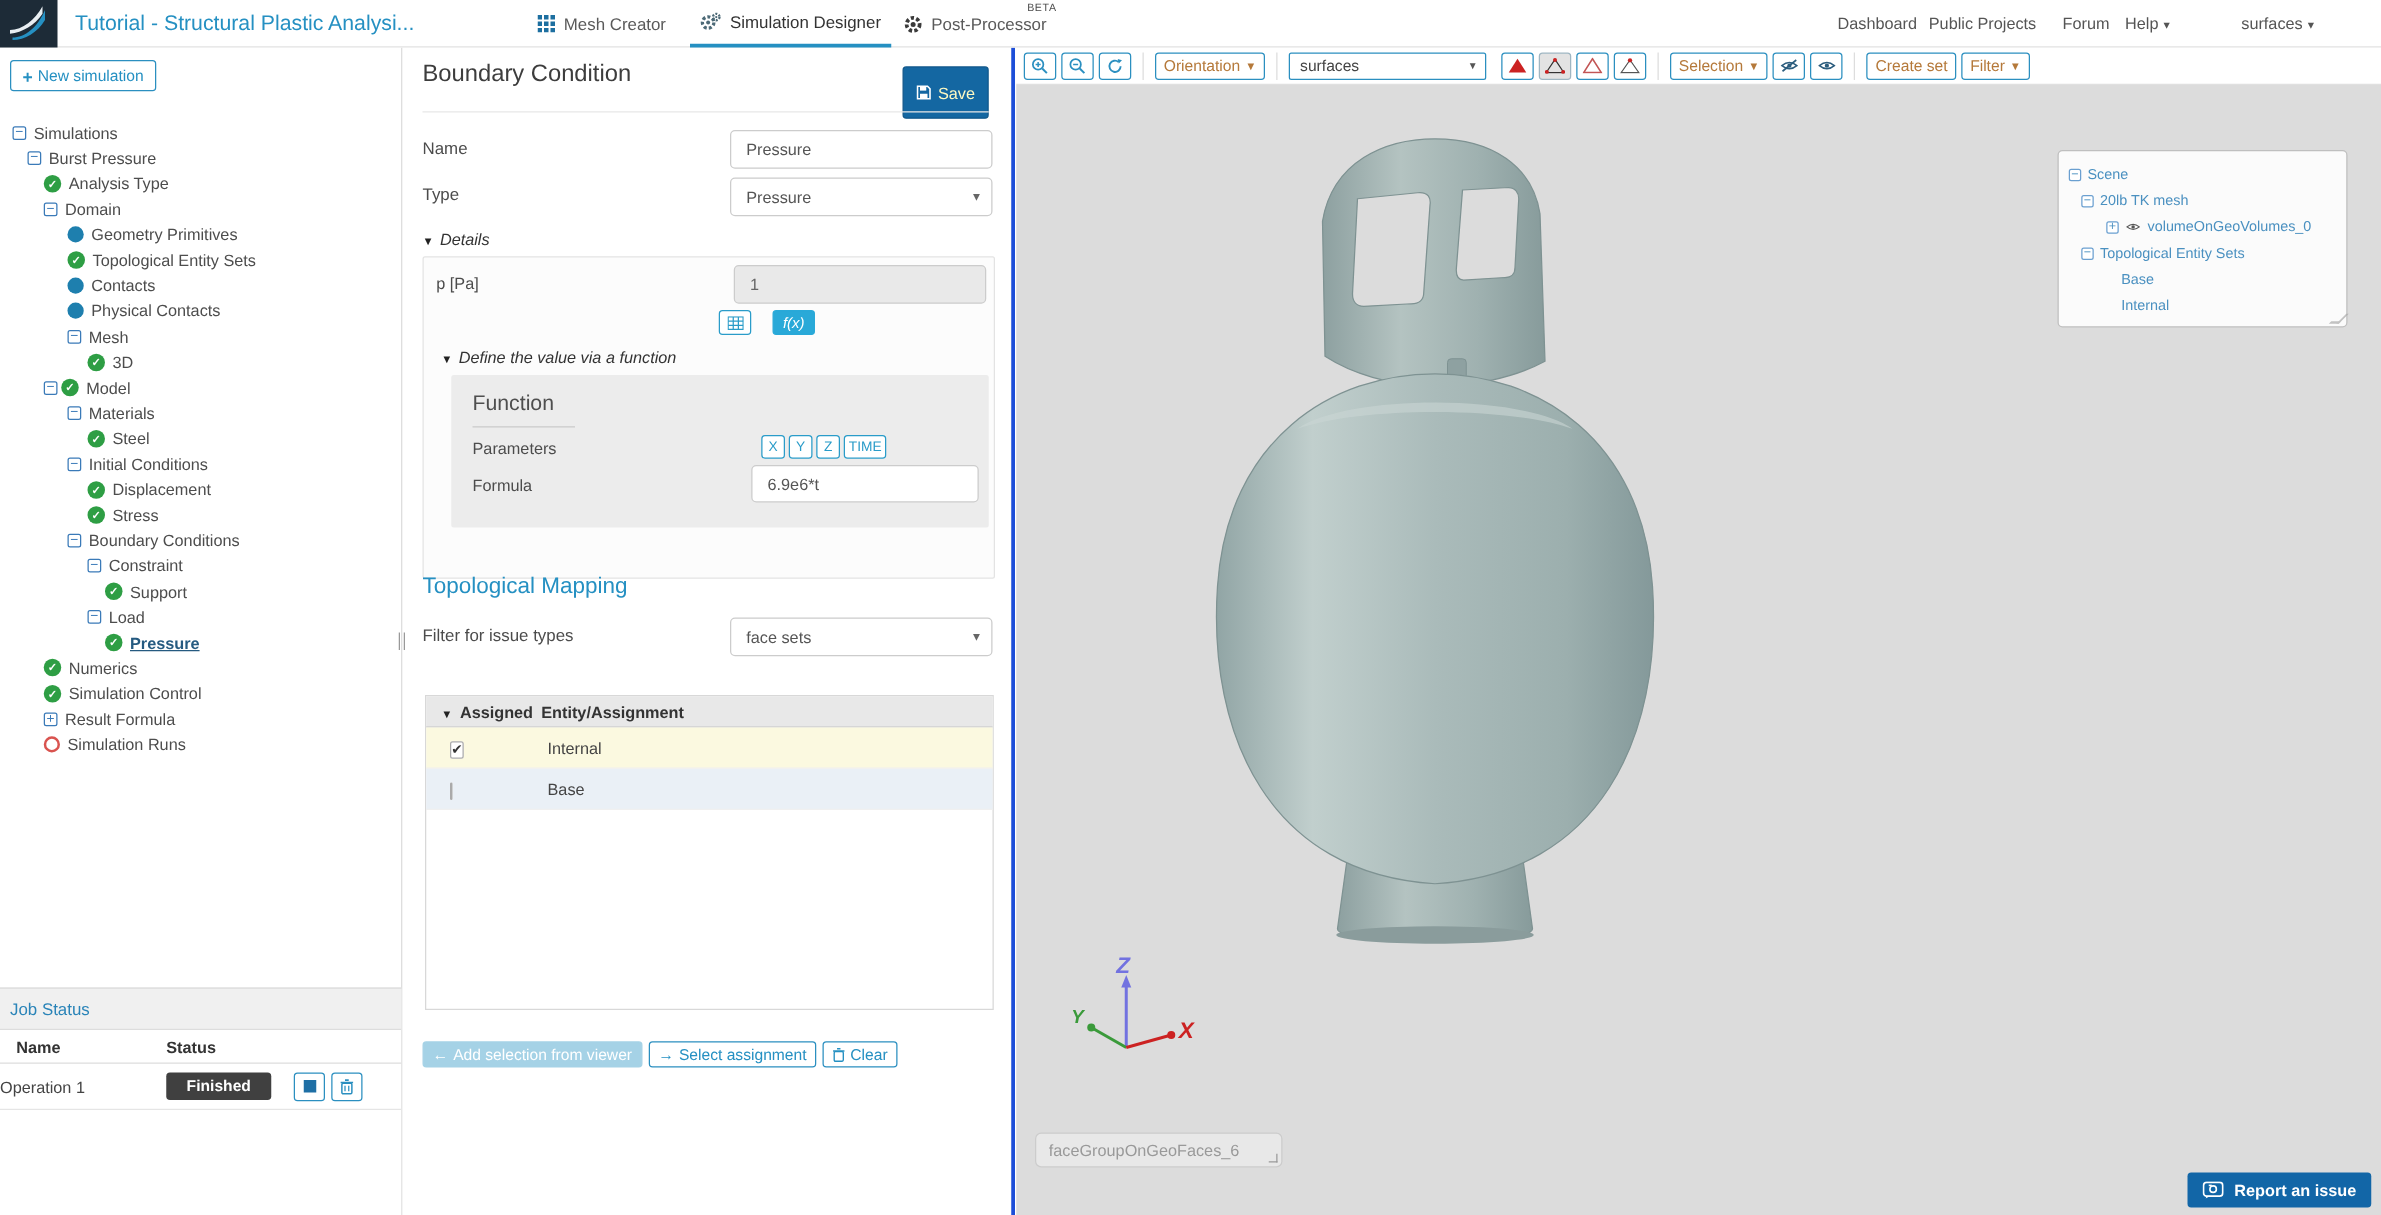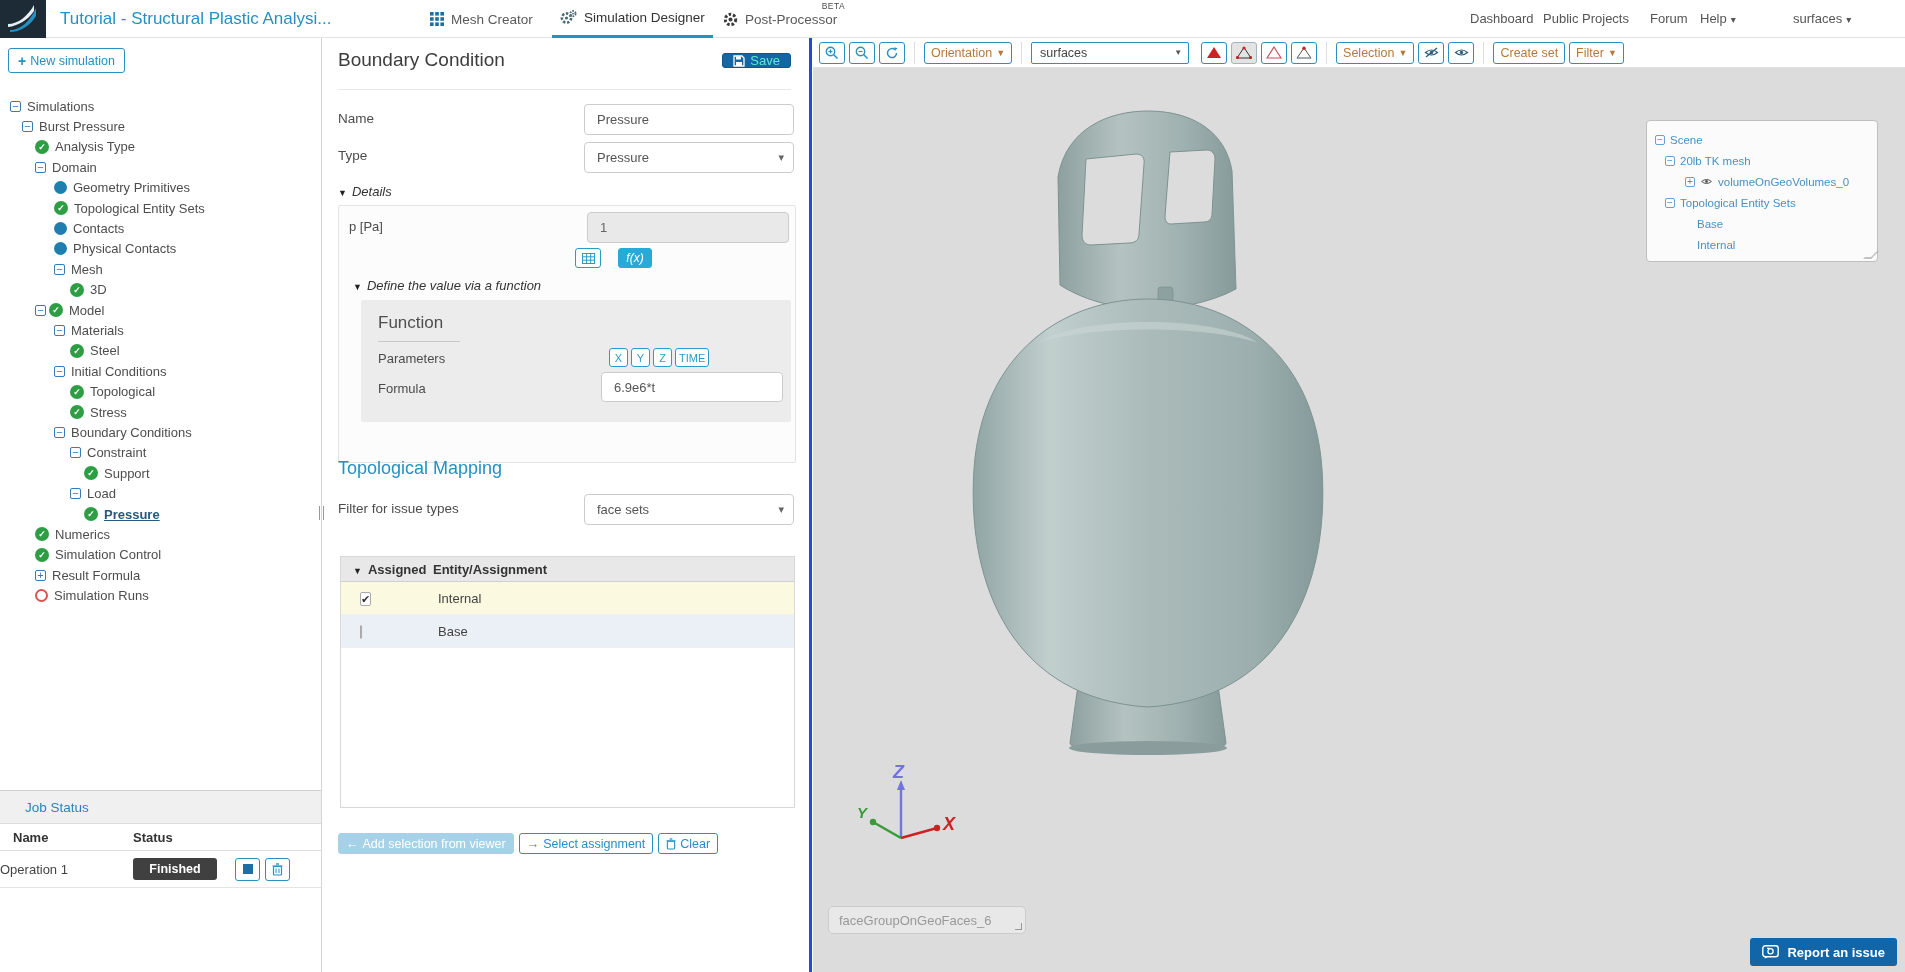--- a/index.html
+++ b/index.html
@@ -30,34 +30,34 @@
   .tbox.plus::before{content:"+"}
   .tcheck{width:14px;height:14px;border-radius:50%;background:#2e9e44;color:#fff;font-size:9px;line-height:14px;text-align:center;font-weight:bold;flex:none}
   .tcheck::before{content:"✓"}
   .tdot{width:13px;height:13px;border-radius:50%;background:#1e7fae;flex:none}
   .tring{width:13px;height:13px;border-radius:50%;border:2px solid #d9534f;background:#fff;flex:none}
   .d0{padding-left:10px}.d1{padding-left:22px}.d2{padding-left:35px}.d3{padding-left:54px}.d4{padding-left:70px}.d5{padding-left:84px}
   .tbox + .tcheck{margin-left:3px}
 
   
   .jobstatus{position:absolute;left:0;bottom:0;top:752px;width:100%;border-top:1px solid #cfcfcf;background:#fff}
-  .jstitle{height:33px;background:#f0f0f0;border-bottom:1px solid #ddd;color:#2a84b8;font-size:13.5px;display:flex;align-items:center;padding-left:25px}
+  .jstitle{height:33px;background:#f0f0f0;border-bottom:1px solid #ddd;color:#2a84b8;font-size:13.5px;display:flex;align-items:center;padding-left:8px}
   .jshead{height:27px;border-bottom:1px solid #ddd;display:flex;align-items:center;font-size:13px;font-weight:bold;color:#333}
   .jshead .c1{padding-left:13px;width:133px}
   .jsrow{height:37px;border-bottom:1px solid #e5e5e5;display:flex;align-items:center;font-size:13px;color:#444}
   .jsrow .c1{width:133px}
   .badge-finished{width:84px;height:22px;border-radius:3px;background:#404040;color:#fff;font-size:12.5px;font-weight:bold;display:flex;align-items:center;justify-content:center}
   .jbtn{width:25px;height:23px;border:1px solid #2b8fc0;border-radius:3px;background:#fff;display:inline-flex;align-items:center;justify-content:center;cursor:pointer;margin-left:5px}
   .stop-sq{width:10px;height:10px;background:#1e6fa5}
 
   
   .panel{position:absolute;left:322px;top:38px;width:490px;height:934px;background:#fff;border-right:3px solid #1d4ed8}
   .grip{position:absolute;left:-3px;top:468px;width:5px;height:14px;border-left:1px solid #999;border-right:1px solid #999;cursor:col-resize}
   .ptitle{position:absolute;left:16px;top:11px;font-size:19px;color:#3d3d3d}
-  .savebtn{position:absolute;right:18px;top:15px;height:15px;padding:0 10px;background:#1467a2;border:1px solid #11578a;border-radius:3px;color:#5eead4;font-size:13px;display:inline-flex;align-items:center;gap:5px;cursor:pointer}
+  .savebtn{position:absolute;right:18px;top:15px;height:42px;padding:0 10px;background:#1467a2;border:1px solid #11578a;border-radius:3px;color:#fef9c3;font-size:13px;display:inline-flex;align-items:center;gap:5px;cursor:pointer}
   .phr{position:absolute;left:16px;right:18px;top:51px;border-top:1px solid #e8e8e8}
   .flabel{position:absolute;left:16px;font-size:13.5px;color:#4c4c4c}
   .input,.selectbox{border:1px solid #ccc;border-radius:4px;background:#fff;font-size:13px;color:#555;padding:0 12px;display:flex;align-items:center;position:absolute;height:31px}
   .selectbox::after{content:"▾";position:absolute;right:9px;color:#666;font-size:11px}
   .input.disabled{background:#e9e9e9;color:#666}
   .sechead{position:absolute;font-size:13px;font-style:italic;color:#333}
   .sechead::before{content:"▼";font-style:normal;font-size:9px;margin-right:5px;color:#222}
   .detailsbox{position:absolute;left:16px;top:167px;width:458px;height:258px;border:1px solid #e3e3e3;background:#fcfcfc;border-radius:2px}
   .smallbtn{height:20px;border:1px solid #2a9cc9;border-radius:3px;background:#fff;display:inline-flex;align-items:center;justify-content:center;cursor:pointer}
   .fxbtn{height:20px;min-width:34px;border-radius:3px;background:#29a9d8;border:1px solid #29a9d8;color:#fff;font-size:12px;font-style:italic;display:inline-flex;align-items:center;justify-content:center;cursor:pointer}
@@ -224,21 +224,21 @@
       <div class="trow d4">
           <span class="tcheck"></span>
           <span class="lbl">Steel</span>
         </div>
       <div class="trow d3">
           <span class="tbox minus"></span>
           <span class="lbl">Initial Conditions</span>
         </div>
       <div class="trow d4">
           <span class="tcheck"></span>
-          <span class="lbl">Topological</span>
+          <span class="lbl">Displacement</span>
         </div>
       <div class="trow d4">
           <span class="tcheck"></span>
           <span class="lbl">Stress</span>
         </div>
       <div class="trow d3">
           <span class="tbox minus"></span>
           <span class="lbl">Boundary Conditions</span>
         </div>
       <div class="trow d4">

